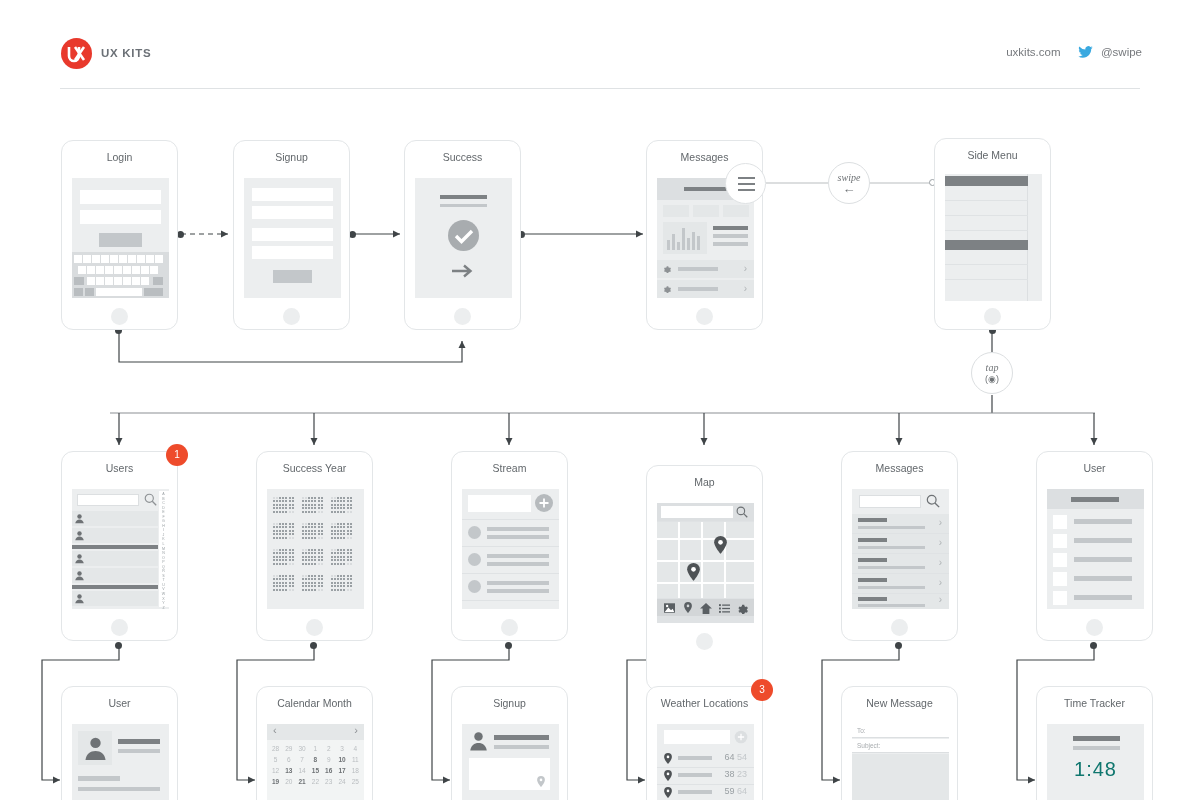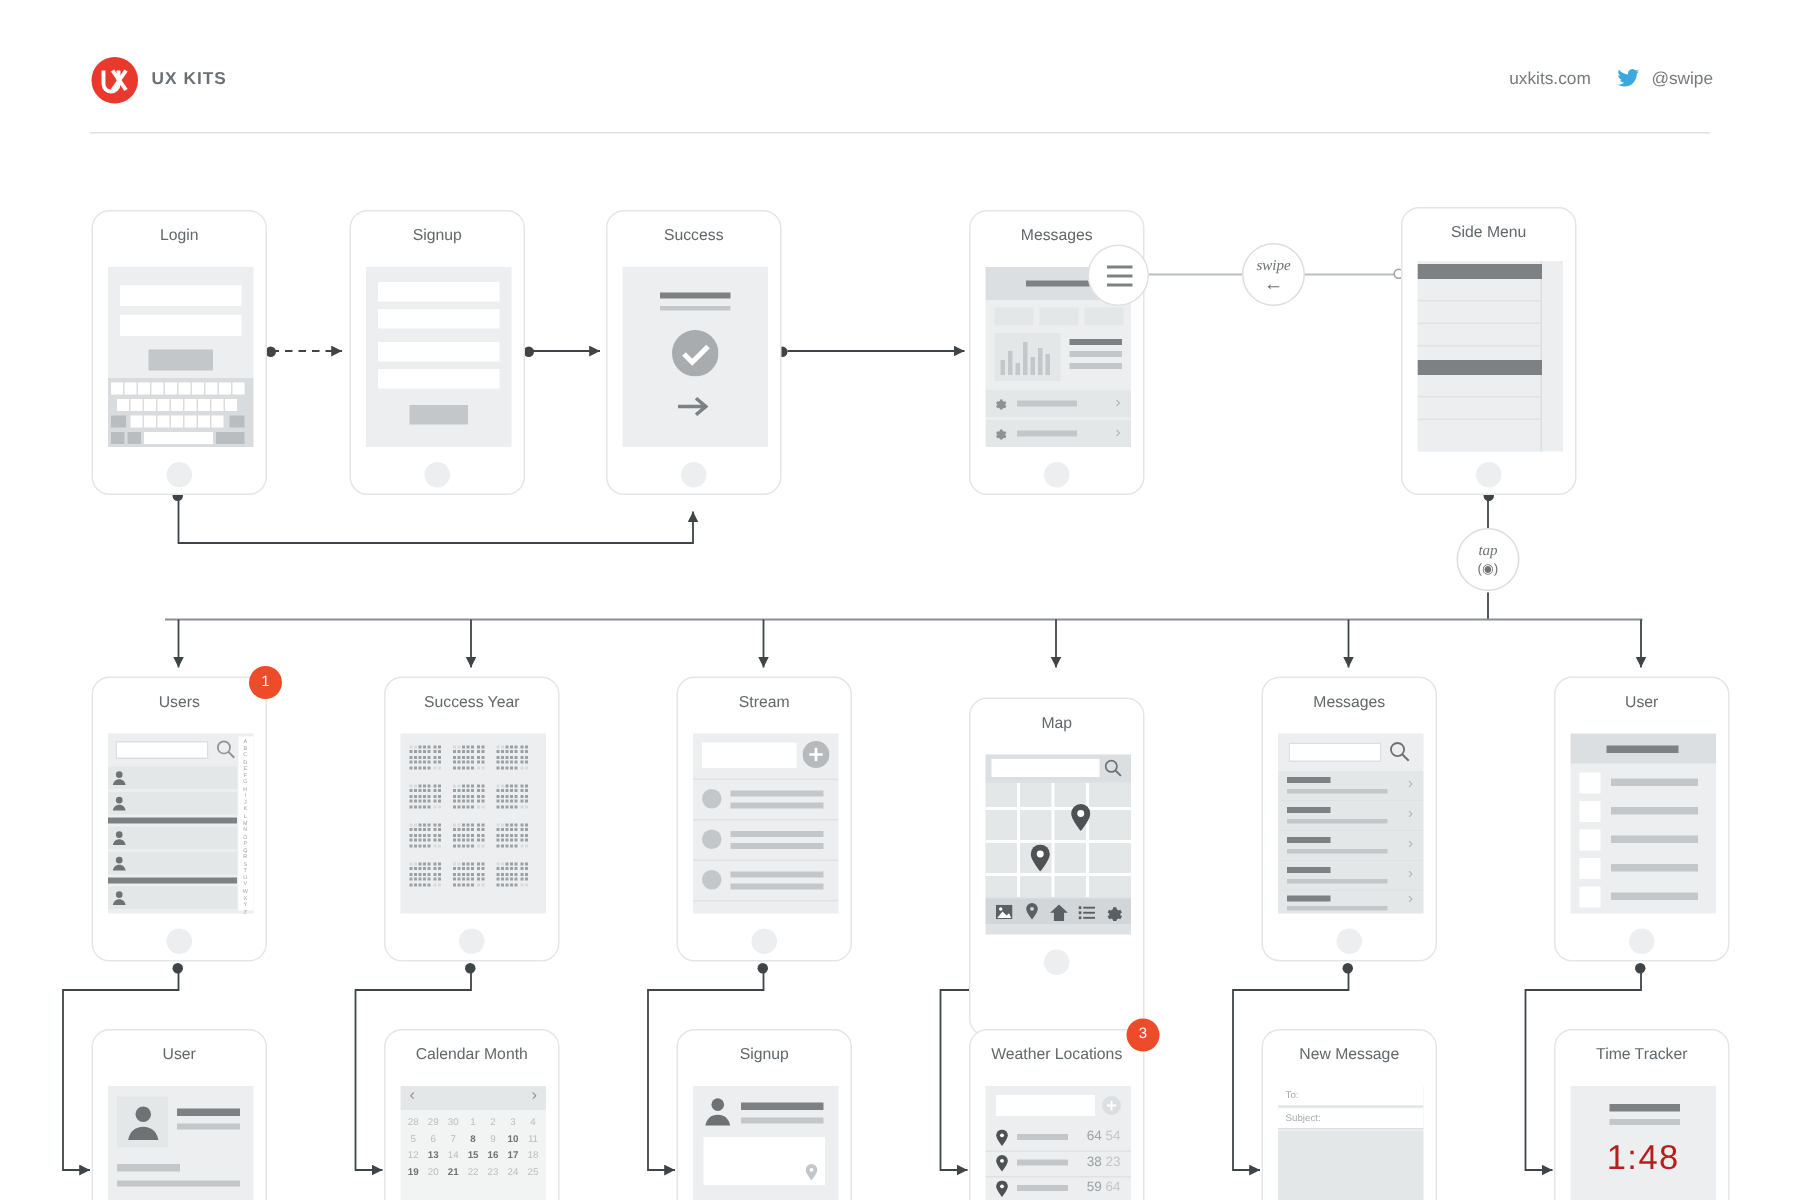--- a/index.html
+++ b/index.html
@@ -73,21 +73,21 @@
   .odot { position:absolute; width:7px; height:7px; border-radius:50%; background:#fff; border:1px solid #9aa0a4; }
 
   .kbd-key { position:absolute; background:#fff; }
   .kbd-key.dk { background:#b9bdc0; }
   .mini-dot { position:absolute; width:2px; height:2px; background:#b6babd; }
   .cal-cell { position:absolute; font-size:6.5px; text-align:center; width:13px; color:#b9bdc0; }
   .cal-cell.on { color:#6e7275; font-weight:bold; }
   .chev { position:absolute; font-size:10px; color:#b0b4b7; }
   .temp { position:absolute; font-size:9px; color:#9aa0a4; }
   .fieldlabel { position:absolute; font-size:6.5px; color:#a8acaf; }
-  .timer { position:absolute; font-size:23px; color:#b91c1c; letter-spacing:1px; }
+  .timer { position:absolute; font-size:20px; color:#0f766e; letter-spacing:1px; }
   .az { position:absolute; font-size:3.6px; color:#9aa0a4; line-height:4.55px; text-align:center; width:9px; }
 </style>
 </head>
 <body>
 
 <div id="header">
   <div id="logo-mark">
     <svg width="31" height="31" viewBox="0 0 31 31">
       <path d="M8 9 L8 18 a5 5 0 0 0 10 0 L18 9" fill="none" stroke="#fff" stroke-width="2.6"></path>
       <path d="M14 9 L23 22" stroke="#fff" stroke-width="2.6" fill="none"></path>

